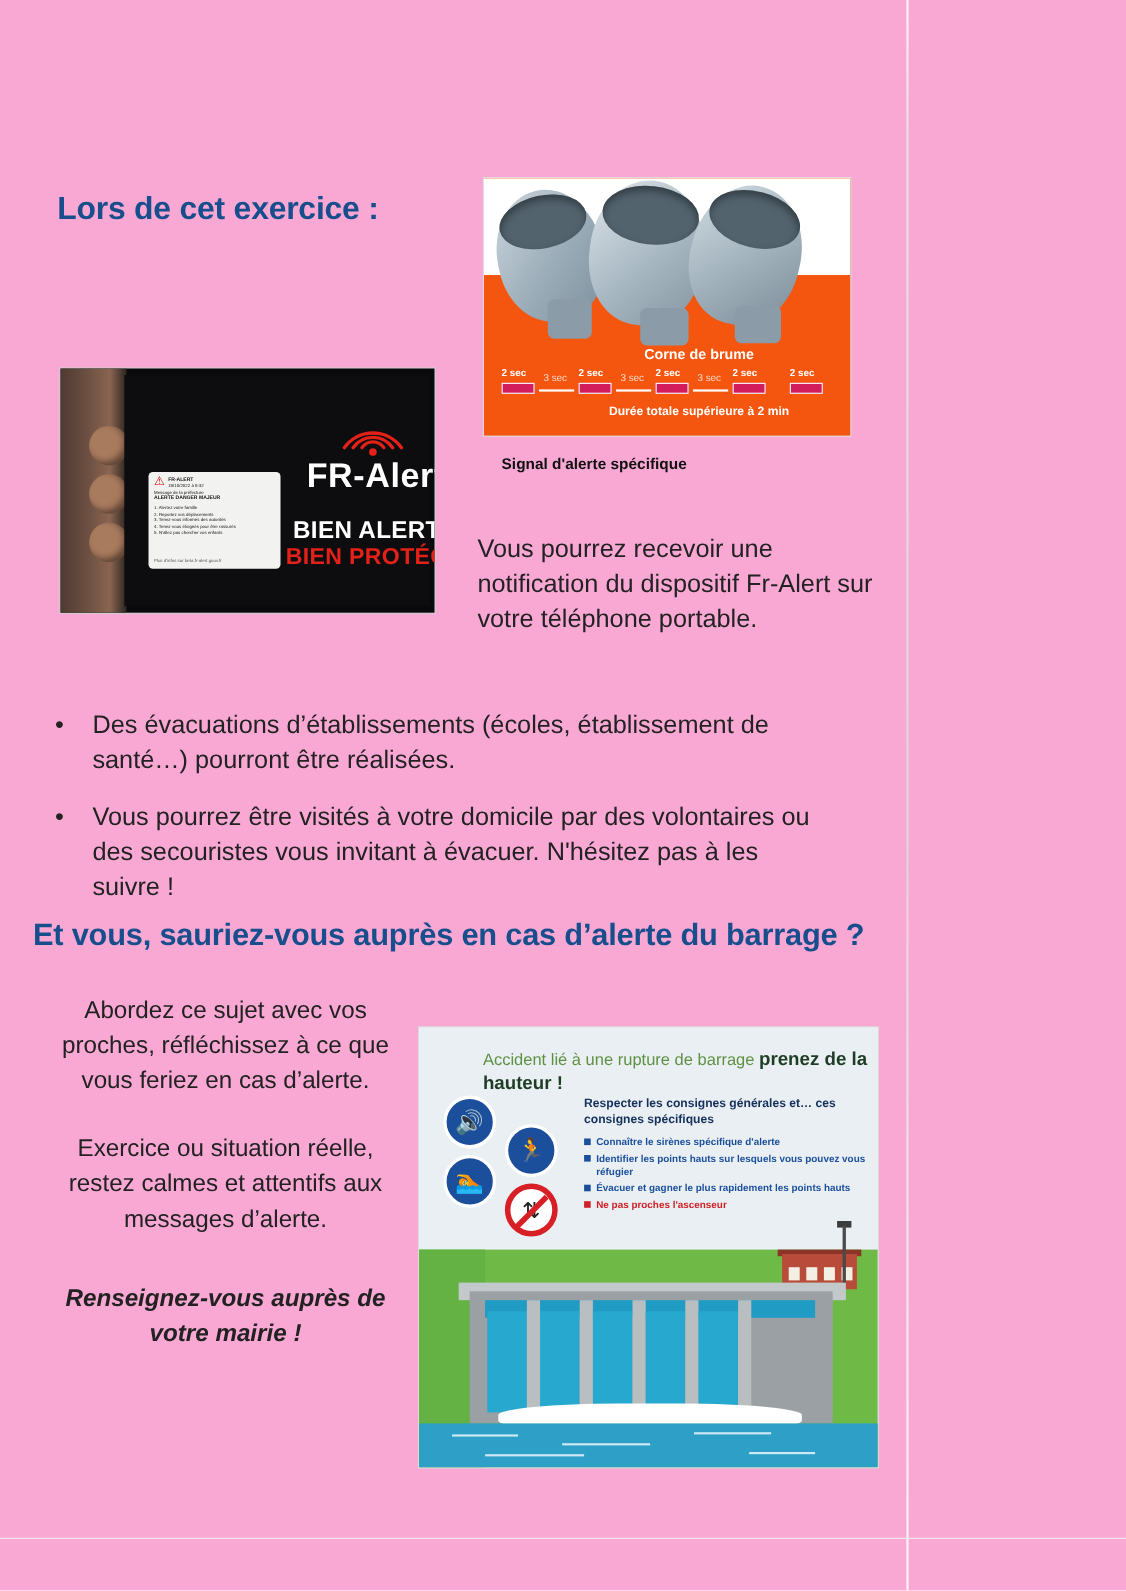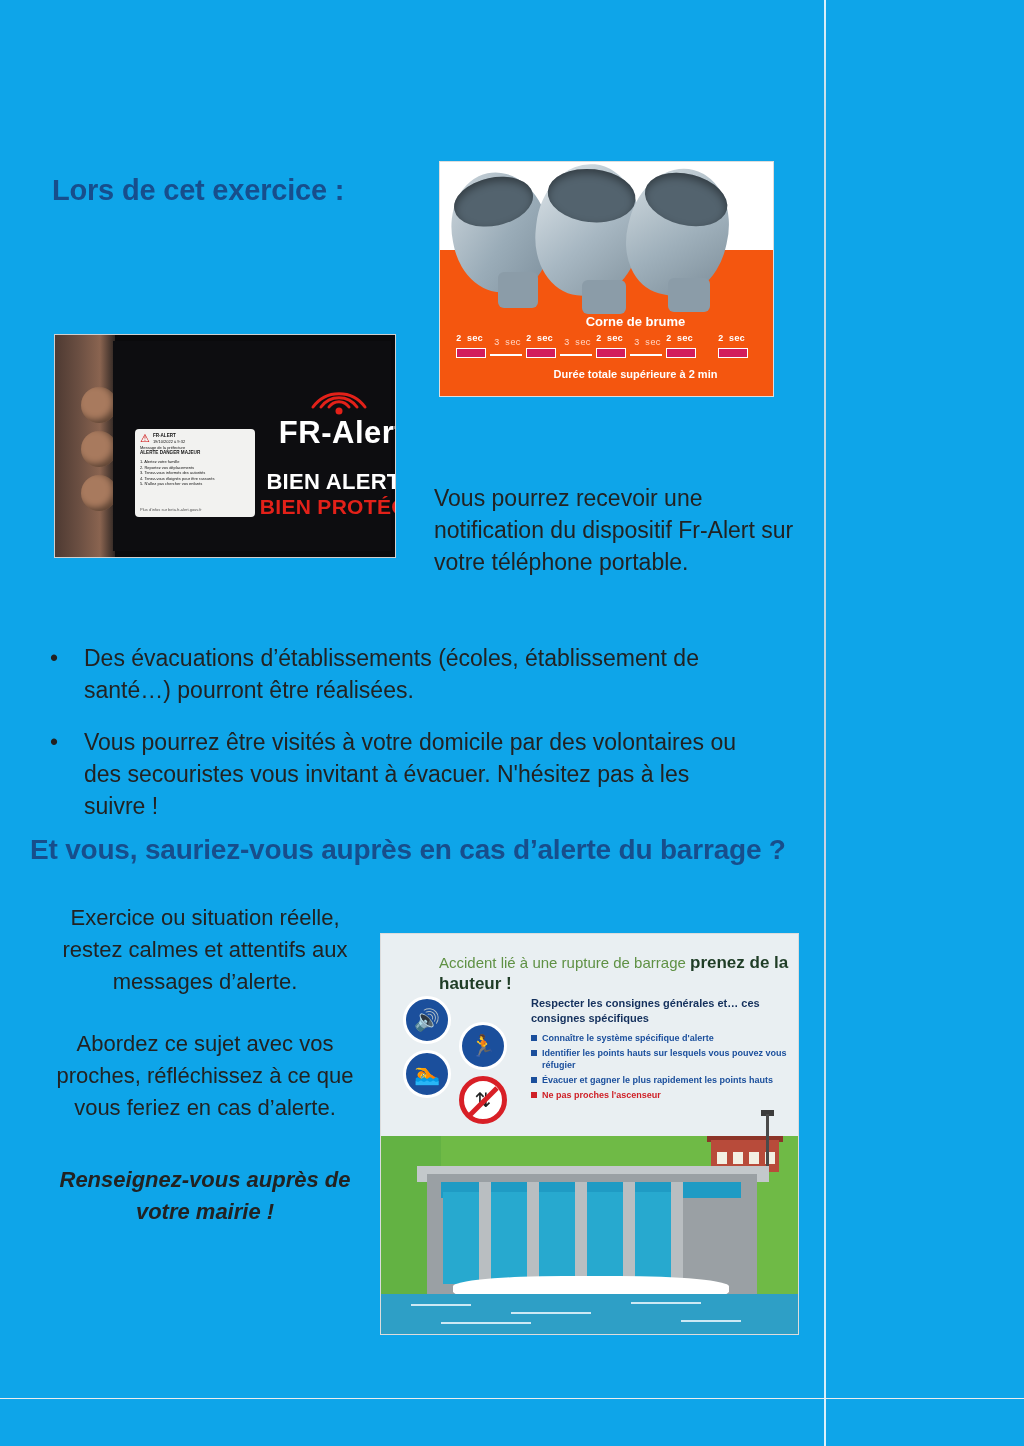--- a/index.html
+++ b/index.html
@@ -12,21 +12,21 @@
     height: 1446px;
     position: relative;
     font-family: "Liberation Sans", sans-serif;
     color: #1a1a1a;
     overflow: hidden;
   }
   
   .page {
     position: absolute;
     inset: 0;
-    background: #0ea5e9;
+    background: #f9a8d4;
   }
   .scan-edge-right {
     position: absolute;
     top: 0;
     left: 824px;
     width: 2px;
     height: 1446px;
     background: linear-gradient(to bottom, #ffffff 0%, #e8e8e8 8%, #dcdcdc 55%, #f0d9e2 58%, #e3e3e3 62%, #ffffff 100%);
     opacity: 0.85;
   }
@@ -229,21 +229,20 @@
     font-weight: bold;
   }
   .siren-label.title { top: 152px; font-size: 13px; }
   .siren-label.footer { top: 206px; font-size: 11px; }
   .siren-timeline {
     position: absolute;
     left: 16px;
     top: 172px;
     width: 300px;
     height: 28px;
-    font-family: Liberation Mono, monospace;
   }
   .pulse {
     position: absolute;
     top: 14px;
     height: 10px;
     background: #d21c5c;
     border: 1px solid #ffffff;
     box-sizing: border-box;
   }
   .gap-line {
@@ -642,41 +641,42 @@
         <div class="pulse" style="left:210px;width:30px;"></div>
 
         <div class="tick-label" style="left:262px;">2 sec</div>
         <div class="pulse" style="left:262px;width:30px;"></div>
       </div>
 
       <div class="siren-label footer">Durée totale supérieure à 2 min</div>
     </div>
 
     <div id="siren-caption">
+      <div>Signal d'alerte spécifique</div>
     </div>
 
     <div id="fralert-text">Vous pourrez recevoir une notification du dispositif Fr-Alert sur votre téléphone portable.</div>
 
 
     <div class="bullets">
       <div class="bullet">
         <span class="dot">•</span>
         <span>Des évacuations d’établissements (écoles, établissement de santé…) pourront être réalisées.</span>
       </div>
       <div class="bullet">
         <span class="dot">•</span>
         <span>Vous pourrez être visités à votre domicile par des volontaires ou des secouristes vous invitant à évacuer. N'hésitez pas à les suivre !</span>
       </div>
     </div>
 
     <h2 class="heading" id="sec3-title">Et vous, sauriez-vous auprès en cas d’alerte du barrage ?</h2>
 
     <div class="left-col">
+      <p>Abordez ce sujet avec vos proches, réfléchissez à ce que vous feriez en cas d’alerte.</p>
       <p>Exercice ou situation réelle, restez calmes et attentifs aux messages d’alerte.</p>
-      <p>Abordez ce sujet avec vos proches, réfléchissez à ce que vous feriez en cas d’alerte.</p>
       <p class="italic-bold">Renseignez-vous auprès de votre mairie !</p>
     </div>
 
     <div class="poster">
       <div class="top"></div>
 
       <div class="poster-title">
         <span>Accident lié à une rupture de barrage</span>
         <span class="strong">prenez de la hauteur !</span>
       </div>
@@ -691,21 +691,21 @@
         <div class="glyph">🏊</div>
       </div>
       <div class="pict red-ban" style="left:78px;top:142px;width:48px;height:48px;">
         <div class="glyph">⇅</div>
         <div class="ban-slash"></div>
       </div>
 
       <div class="poster-body">
         <div class="lead">Respecter les consignes générales et… ces consignes spécifiques</div>
         <ul>
-          <li>Connaître le système spécifique d'alerte</li>
+          <li>Connaître le sirènes spécifique d'alerte</li>
           <li>Identifier les points hauts sur lesquels vous pouvez vous réfugier</li>
           <li>Évacuer et gagner le plus rapidement les points hauts</li>
           <li class="red">Ne pas proches l'ascenseur</li>
         </ul>
       </div>
 
       <div class="scene">
         <div class="grass-l"></div>
         <div class="house-roof"></div>
         <div class="house">

